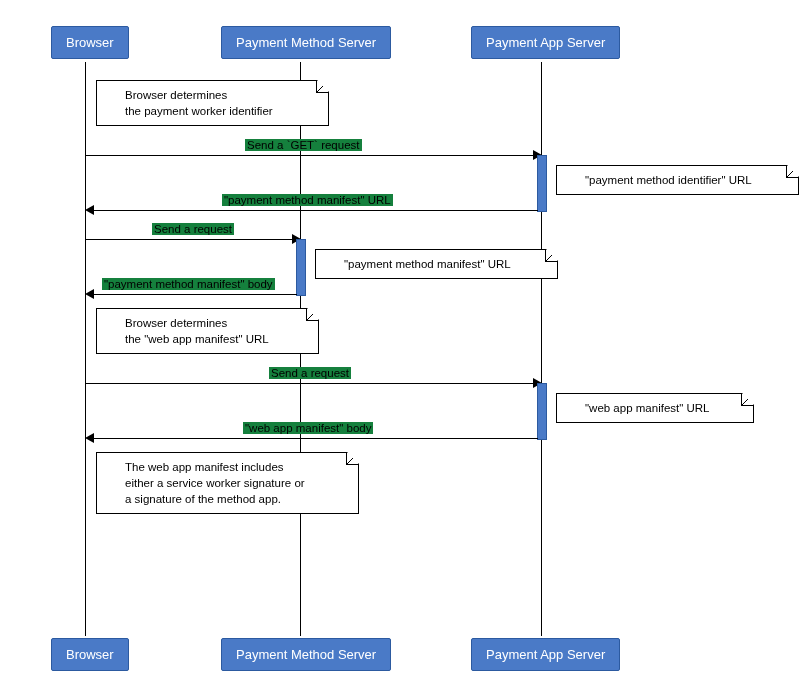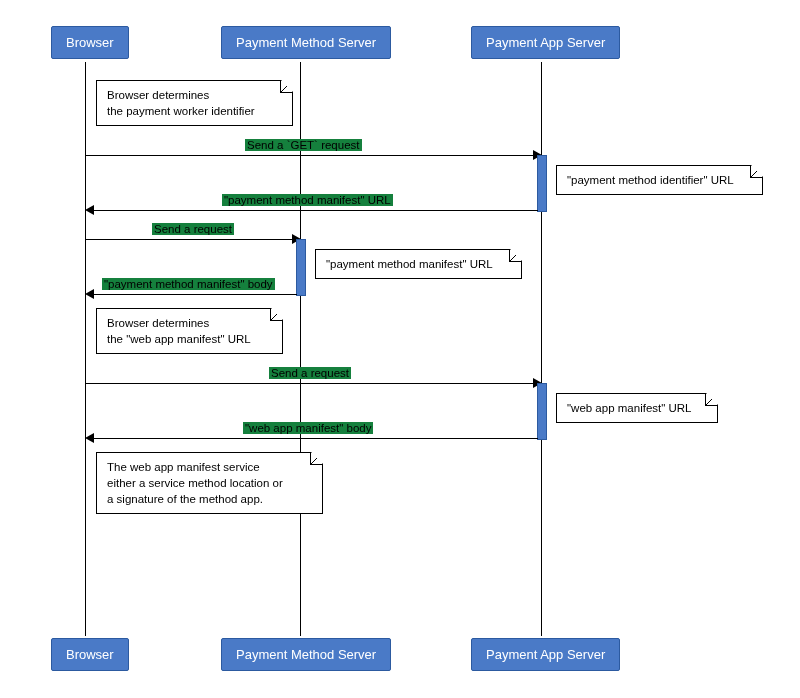--- a/index.html
+++ b/index.html
@@ -35,21 +35,21 @@
   .activation {
     position: absolute;
     width: 8px;
     background: #4a7ac7;
     border: 1px solid #2c5aa0;
   }
   .note-box {
     position: absolute;
     background: #fff;
     border: 1px solid #000;
-    padding: 6px 10px;
+    padding: 6px 28px;
     font-size: 11.5px;
     line-height: 1.4;
   }
   .note-box::after {
     content: "";
     position: absolute;
     top: -1px;
     right: -1px;
     width: 0;
     height: 0;
@@ -156,22 +156,22 @@
 
   <div class="note-box" style="left:536px; top:373px; width:140px;">
     <span>"web app manifest" URL</span>
   </div>
 
   <div class="msg-label" style="left:223px; top:402px;">"web app manifest" body</div>
   <div class="msg-line" style="left:74px; top:418px; width:444px;"></div>
   <div class="arrow-left" style="left:65px; top:413px;"></div>
 
   <div class="note-box" style="left:76px; top:432px; width:205px;">
-    <span>The web app manifest service</span><br>
-    <span>either a service method location or</span><br>
+    <span>The web app manifest includes</span><br>
+    <span>either a service worker signature or</span><br>
     <span>a signature of the method app.</span>
   </div>
 
   <div class="participant-box" style="left:31px; top:618px;">Browser</div>
   <div class="participant-box" style="left:201px; top:618px;">Payment Method Server</div>
   <div class="participant-box" style="left:451px; top:618px;">Payment App Server</div>
 
 </div>
 
 </body></html>

